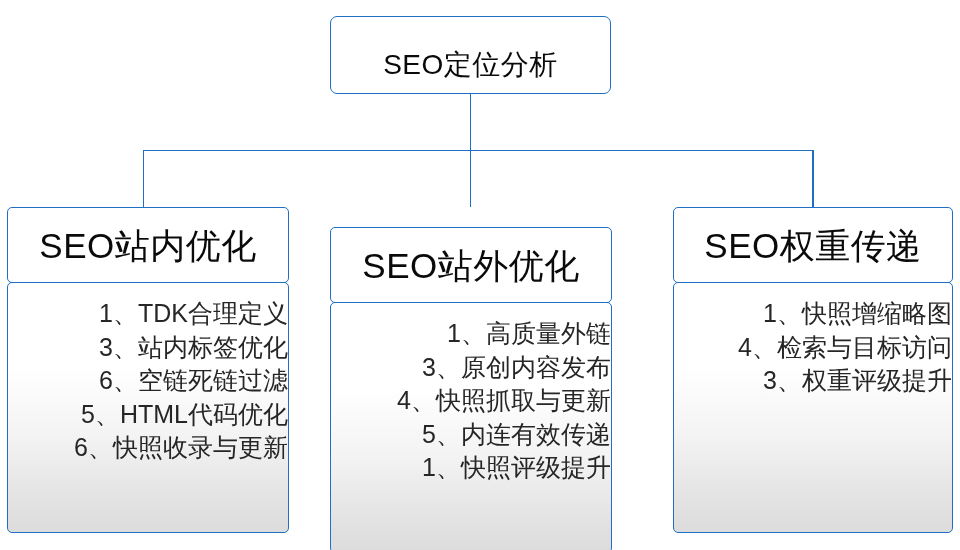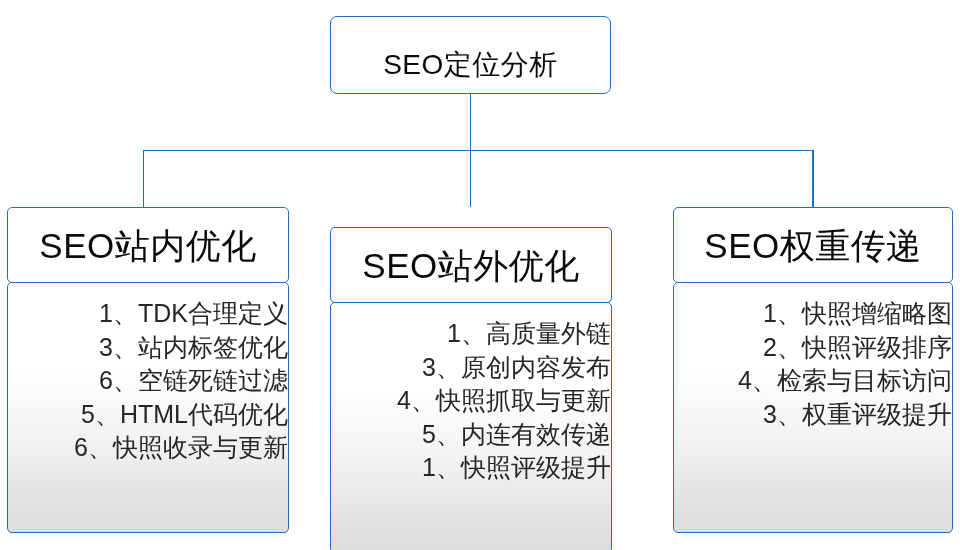--- a/index.html
+++ b/index.html
@@ -162,20 +162,19 @@
     </div>
   </div>
 
   <div class="group group-3">
     <div class="group-header">
       <span class="group-header-label">SEO权重传递</span>
     </div>
     <div class="group-body">
       <ul class="item-list">
         <li class="item">1、快照增缩略图</li>
-        <li class="item">2、快照评级排序</li>
         <li class="item">4、检索与目标访问</li>
         <li class="item">3、权重评级提升</li>
       </ul>
     </div>
   </div>
 
 </div>
 
 </body></html>

